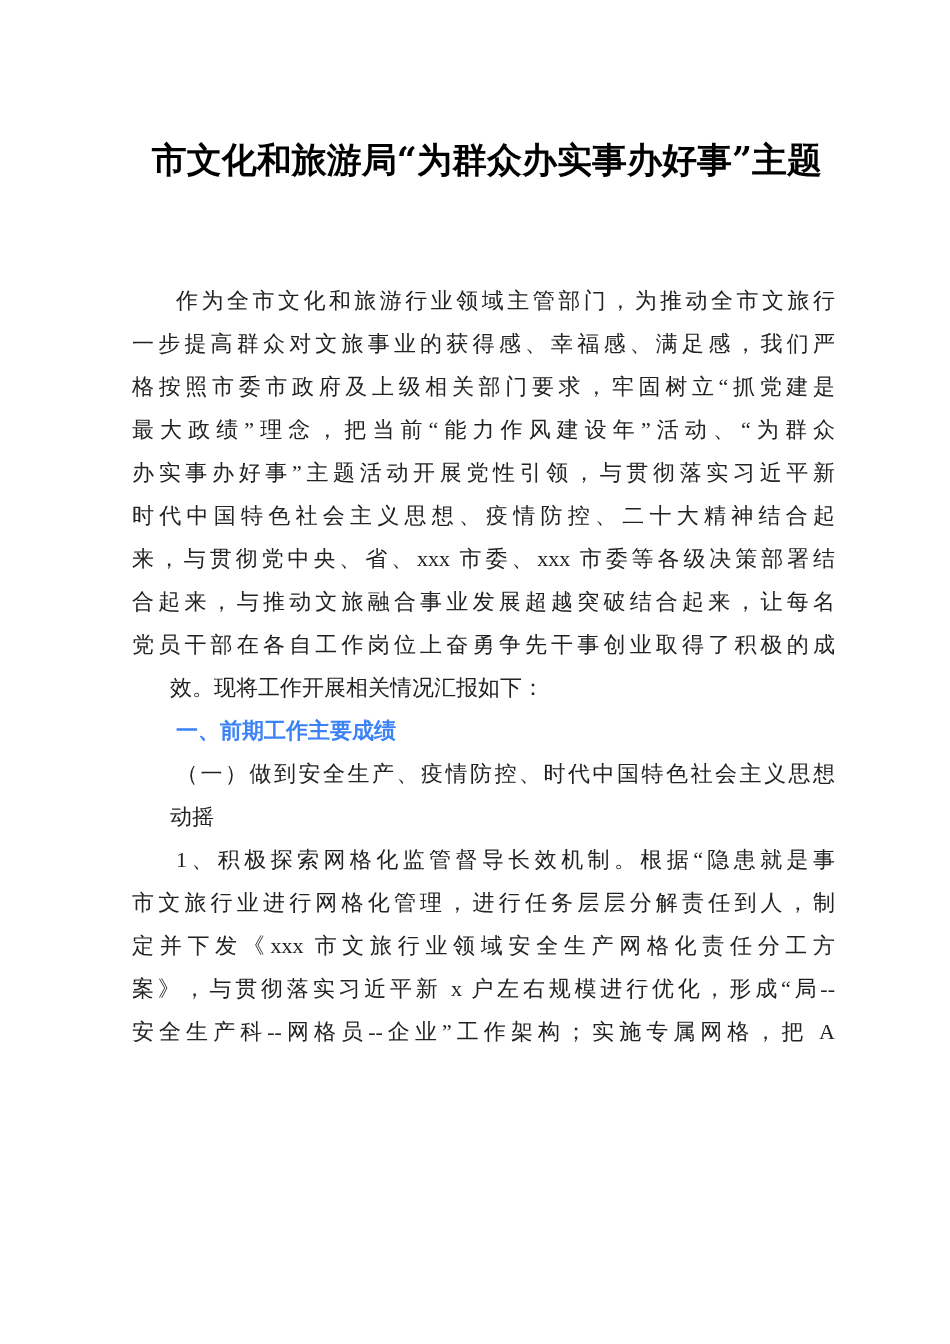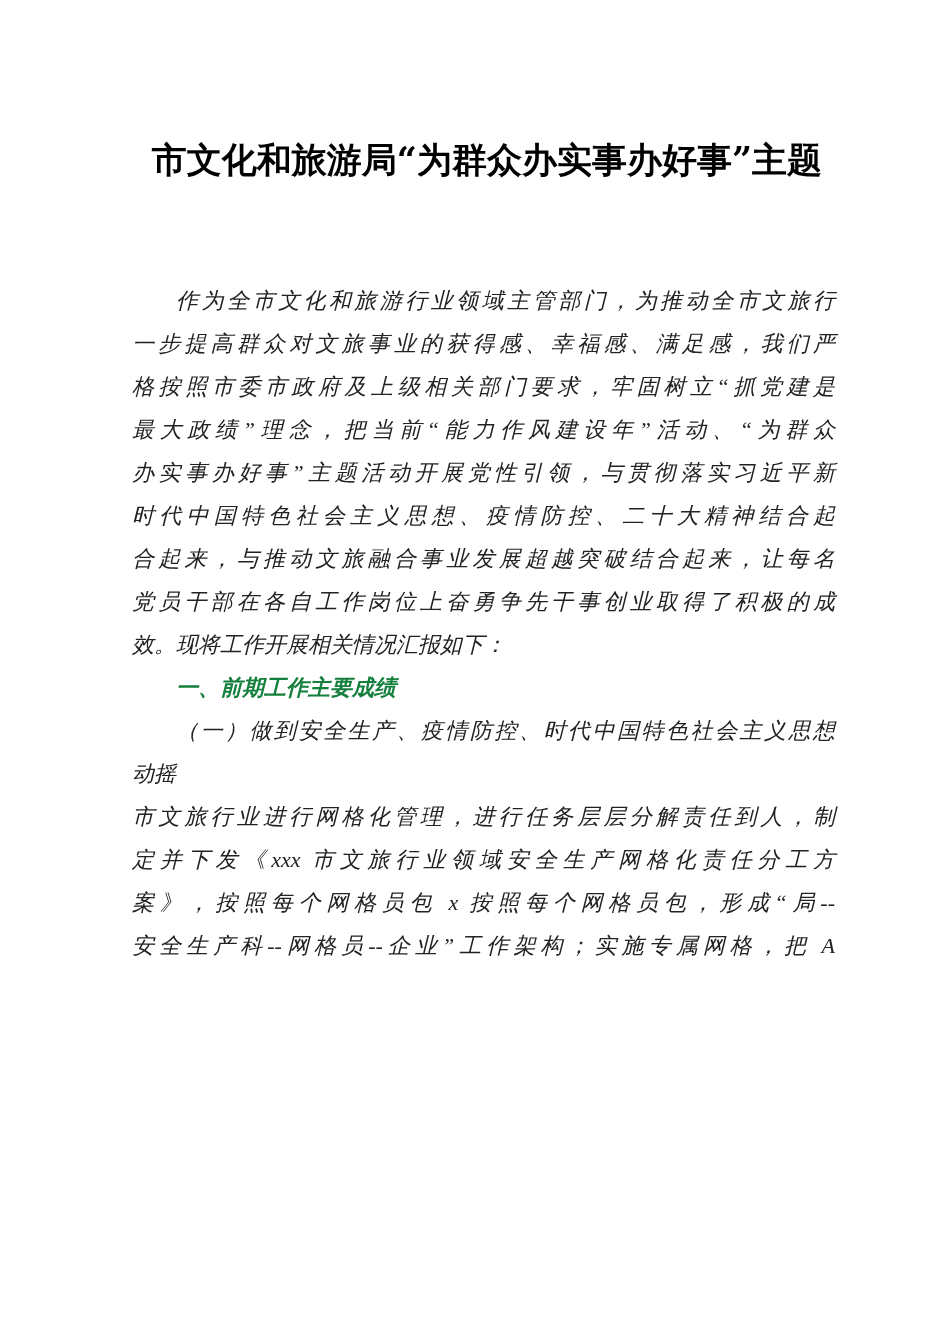--- a/index.html
+++ b/index.html
@@ -7,59 +7,61 @@
   .page { position: absolute; left: 12px; top: 0; width: 950px; height: 1320px; background: #fff; }
   .title {
     position: absolute; left: 100px; width: 750px; top: 136px;
     text-align: center; font-family: "DejaVu Serif", "Liberation Serif", serif;
     font-weight: bold; font-size: 35px; line-height: 47px; letter-spacing: 0px; color: #000;
   }
   .body {
     position: absolute; left: 120px; top: 279px; width: 703px;
     font-family: "Liberation Serif", "DejaVu Serif", serif;
     font-size: 22px; line-height: 43px; color: #222;
-    text-align: justify; text-justify: inter-character; font-style: italic;
+    text-align: justify; text-justify: inter-character;
   }
   .line { height: 43px; white-space: nowrap; display: block; text-align-last: justify; text-align: justify; }
-  .line.last { text-align-last: left; }
+  .line.last { text-align-last: left; margin-left: 38px; }
   .indent { padding-left: 44px; }
   .heading {
     font-family: "DejaVu Sans", "Liberation Sans", sans-serif; font-weight: bold;
-    font-size: 22px; color: #15803d; padding-left: 44px; height: 43px; line-height: 43px;
+    font-size: 22px; color: #3b82f6; padding-left: 44px; height: 43px; line-height: 43px;
   }
   .subheading { padding-left: 44px; }
 </style>
 </head>
 <body>
 
 <div class="page">
   <div class="title">
     <div>市文化和旅游局“为群众办实事办好事”主题</div>
   </div>
 
   <div class="body">
     <div>
       <span class="line indent">作为全市文化和旅游行业领域主管部门，为推动全市文旅行</span>
       <span class="line">一步提高群众对文旅事业的获得感、幸福感、满足感，我们严</span>
       <span class="line">格按照市委市政府及上级相关部门要求，牢固树立“抓党建是</span>
       <span class="line">最大政绩”理念，把当前“能力作风建设年”活动、“为群众</span>
       <span class="line">办实事办好事”主题活动开展党性引领，与贯彻落实习近平新</span>
       <span class="line">时代中国特色社会主义思想、疫情防控、二十大精神结合起</span>
+      <span class="line">来，与贯彻党中央、省、xxx 市委、xxx 市委等各级决策部署结</span>
       <span class="line">合起来，与推动文旅融合事业发展超越突破结合起来，让每名</span>
       <span class="line">党员干部在各自工作岗位上奋勇争先干事创业取得了积极的成</span>
       <span class="line last">效。现将工作开展相关情况汇报如下：</span>
     </div>
 
     <div class="heading">一、前期工作主要成绩</div>
 
     <div>
       <span class="line subheading">（一）做到安全生产、疫情防控、时代中国特色社会主义思想</span>
       <span class="line last">动摇</span>
     </div>
 
     <div>
+      <span class="line indent">1、积极探索网格化监管督导长效机制。根据“隐患就是事</span>
       <span class="line">市文旅行业进行网格化管理，进行任务层层分解责任到人，制</span>
       <span class="line">定并下发《xxx 市文旅行业领域安全生产网格化责任分工方</span>
-      <span class="line">案》，按照每个网格员包 x 按照每个网格员包，形成“局--</span>
+      <span class="line">案》，与贯彻落实习近平新 x 户左右规模进行优化，形成“局--</span>
       <span class="line">安全生产科--网格员--企业”工作架构；实施专属网格，把 A</span>
     </div>
   </div>
 </div>
 
 </body></html>

